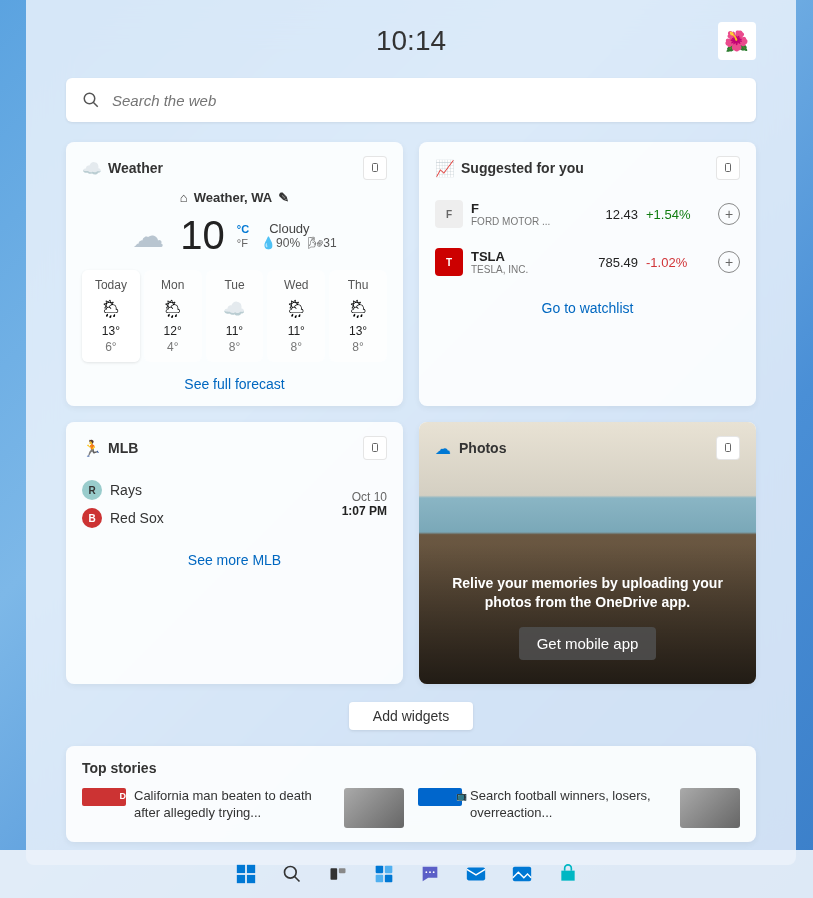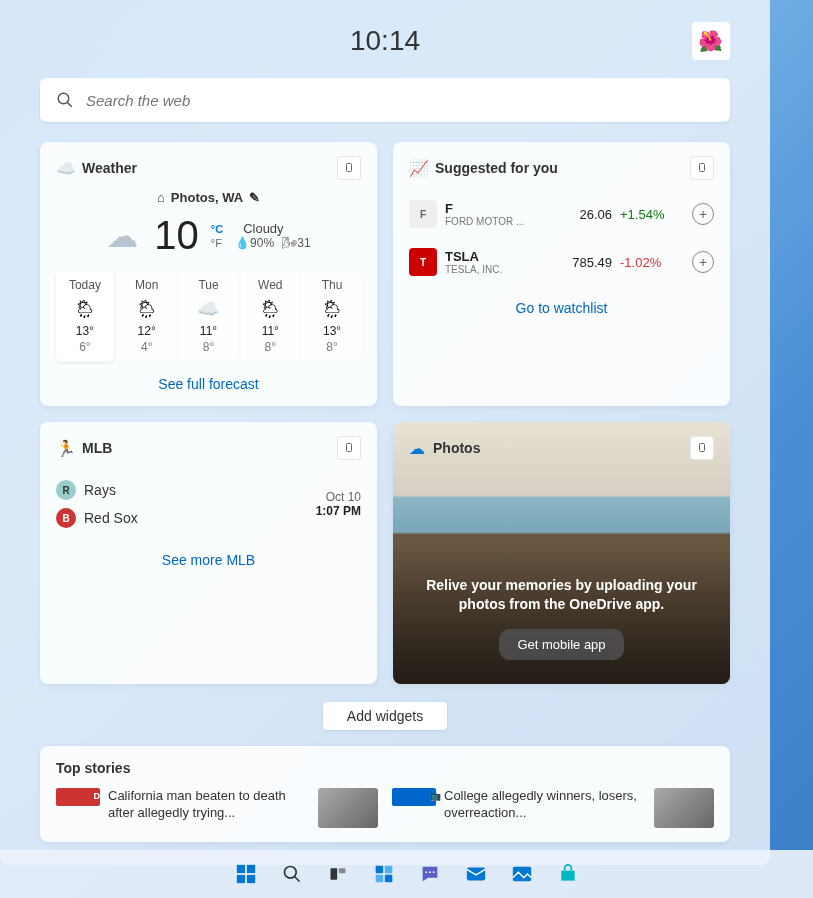--- a/index.html
+++ b/index.html
@@ -1,17 +1,17 @@
 <!DOCTYPE html>
 <html><head>
 <meta charset="utf-8">
 <style>
 * { margin: 0; padding: 0; box-sizing: border-box; font-family: 'Segoe UI', sans-serif; }
 body { width: 813px; height: 898px; background: linear-gradient(135deg, #5ba3e0 0%, #7db8e8 35%, #4a8fd6 70%, #3b7fc9 100%); overflow: hidden; position: relative; }
-.panel { position: absolute; top: 0; left: 0; width: 770px; height: 865px; background: rgba(240,245,252,0.82); backdrop-filter: blur(20px); border-radius: 0 0 8px 8px; padding: 16px 40px 0; }
+.panel { position: absolute; top: 0; left: 26px; width: 770px; height: 865px; background: rgba(240,245,252,0.82); backdrop-filter: blur(20px); border-radius: 0 0 8px 8px; padding: 16px 40px 0; }
 .header { display: flex; align-items: center; justify-content: center; position: relative; height: 50px; }
 .clock { font-size: 28px; font-weight: 400; color: #333; }
 .avatar { position: absolute; right: 0; top: 6px; width: 38px; height: 38px; background: #fff; border-radius: 4px; display: flex; align-items: center; justify-content: center; font-size: 20px; cursor: pointer; }
 .searchbar { margin: 12px 0 20px; background: #fff; border-radius: 6px; height: 44px; display: flex; align-items: center; padding: 0 16px; box-shadow: 0 1px 3px rgba(0,0,0,0.08); }
 .searchbar svg { width: 18px; height: 18px; margin-right: 12px; color: #555; }
 .searchbar input { border: none; outline: none; font-size: 15px; flex: 1; background: transparent; font-style: italic; }
 .grid { display: grid; grid-template-columns: 1fr 1fr; gap: 16px; }
 .card { background: rgba(255,255,255,0.88); border-radius: 8px; padding: 14px 16px; box-shadow: 0 2px 6px rgba(0,0,0,0.06); }
 .card-head { display: flex; align-items: center; margin-bottom: 10px; }
 .card-head .icon { width: 18px; height: 18px; margin-right: 8px; display: inline-flex; align-items: center; }
@@ -48,21 +48,21 @@
 .team-logo { width: 20px; height: 20px; border-radius: 50%; background: #ddd; display: inline-flex; align-items: center; justify-content: center; font-size: 10px; font-weight: bold; }
 .mlb-meta { text-align: right; font-size: 12px; }
 .mlb-meta .date { color: #666; }
 .mlb-meta .time { font-weight: 700; color: #222; }
 .photos-card { padding: 0; overflow: hidden; position: relative; height: 262px; }
 .photos-head { position: absolute; top: 0; left: 0; right: 0; padding: 14px 16px; display: flex; align-items: center; z-index: 2; }
 .photos-head .title { color: #333; font-size: 14px; font-weight: 600; flex: 1; }
 .photos-bg { position: absolute; inset: 0; background: linear-gradient(180deg, #e8e2d4 0%, #d4cfc2 28%, #8ab5c4 29%, #7aa8b8 42%, #6b5842 43%, #4a3d2e 100%); }
 .photos-overlay { position: absolute; bottom: 0; left: 0; right: 0; padding: 30px 20px 24px; background: linear-gradient(180deg, transparent, rgba(0,0,0,0.55)); color: #fff; text-align: center; }
 .photos-overlay p { font-size: 14px; font-weight: 600; line-height: 1.4; margin-bottom: 14px; }
-.photos-btn { display: inline-block; background: rgba(80,80,80,0.85); color: #fff; padding: 8px 18px; border-radius: 11px; font-size: 13px; cursor: pointer; }
+.photos-btn { display: inline-block; background: rgba(80,80,80,0.85); color: #fff; padding: 8px 18px; border-radius: 4px; font-size: 15px; cursor: pointer; }
 .add-widgets { margin: 18px auto 16px; display: block; width: fit-content; background: #fff; border: none; border-radius: 4px; padding: 6px 24px; font-size: 14px; color: #333; cursor: pointer; box-shadow: 0 1px 3px rgba(0,0,0,0.1); }
 .stories-card { grid-column: 1 / -1; }
 .stories-head { font-size: 14px; font-weight: 600; color: #333; margin-bottom: 12px; }
 .stories-grid { display: flex; gap: 14px; }
 .story { flex: 1; display: flex; gap: 8px; font-size: 13px; color: #333; line-height: 1.3; }
 .story-src { width: 18px; height: 18px; background: #c33; color: #fff; font-size: 9px; font-weight: bold; display: inline-flex; align-items: center; justify-content: center; border-radius: 2px; flex-shrink: 0; padding-left: 44px; }
 .story-img { width: 60px; height: 40px; background: linear-gradient(135deg,#aaa,#666); border-radius: 3px; flex-shrink: 0; }
 .taskbar { position: absolute; bottom: 0; left: 0; right: 0; height: 48px; background: rgba(235,242,250,0.92); display: flex; align-items: center; justify-content: center; gap: 6px; }
 .tb-btn { width: 40px; height: 40px; display: flex; align-items: center; justify-content: center; border-radius: 4px; cursor: pointer; font-size: 20px; }
 .cloud-icon { display: inline-block; width: 36px; position: relative; }
@@ -94,21 +94,21 @@
         <span class="icon">☁️</span>
         <span class="title">Weather</span>
         <button class="pin-btn">
             <svg width="12" height="12" viewBox="0 0 24 24" fill="none" stroke="#666" stroke-width="2">
               <rect x="7" y="3" width="10" height="16" rx="2"></rect>
             </svg>
           </button>
       </div>
       <div class="loc-row">
         <span>⌂</span>
-        <span>Photos, WA</span>
+        <span>Weather, WA</span>
         <span>✎</span>
       </div>
       <div class="weather-now">
         <span class="cloud-icon"></span>
         <span class="temp-big">10</span>
         <div class="units">
           <span>°C</span>
           <span>°F</span>
         </div>
         <div>
@@ -163,21 +163,21 @@
               <rect x="7" y="3" width="10" height="16" rx="2"></rect>
             </svg>
           </button>
       </div>
       <div class="stock-row">
         <div class="stock-logo">F</div>
         <div class="stock-name">
             <div class="sym">F</div>
             <div class="co">FORD MOTOR ...</div>
           </div>
-        <div class="stock-price">26.06</div>
+        <div class="stock-price">12.43</div>
         <div class="stock-chg chg-up">+1.54%</div>
         <div class="plus-btn">+</div>
       </div>
       <div class="stock-row">
         <div class="stock-logo" style="background:#c00;color:#fff">T</div>
         <div class="stock-name">
             <div class="sym">TSLA</div>
             <div class="co">TESLA, INC.</div>
           </div>
         <div class="stock-price">785.49</div>
@@ -239,21 +239,21 @@
   <div class="card stories-card">
     <div class="stories-head">Top stories</div>
     <div class="stories-grid">
       <div class="story">
         <span class="story-src">DN</span>
         <span>California man beaten to death after allegedly trying...</span>
         <div class="story-img"></div>
       </div>
       <div class="story">
         <span class="story-src" style="background:#06c">📺</span>
-        <span>College allegedly winners, losers, overreaction...</span>
+        <span>Search football winners, losers, overreaction...</span>
         <div class="story-img"></div>
       </div>
     </div>
   </div>
 </div>
 
 <div class="taskbar">
   <div class="tb-btn">
       <svg width="22" height="22" viewBox="0 0 24 24">
         <rect x="2" y="2" width="9" height="9" fill="#0078d4"></rect>

